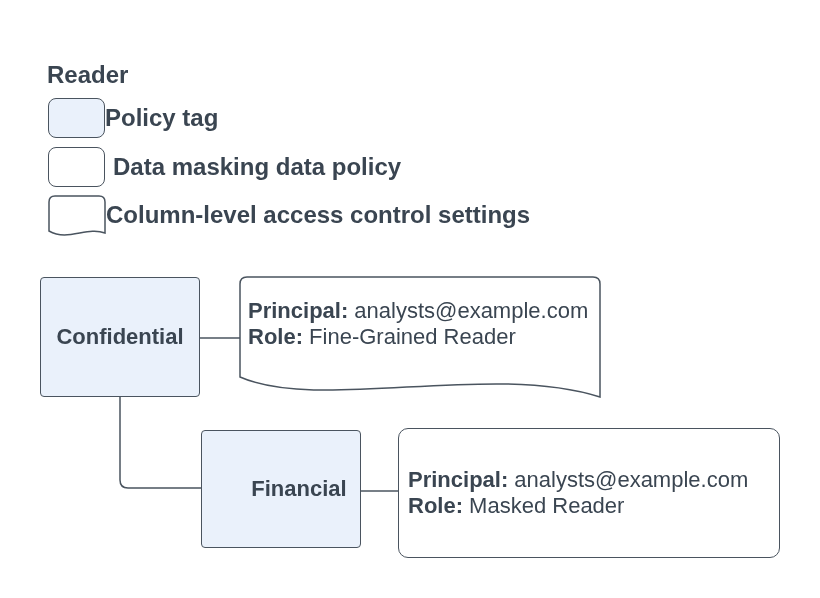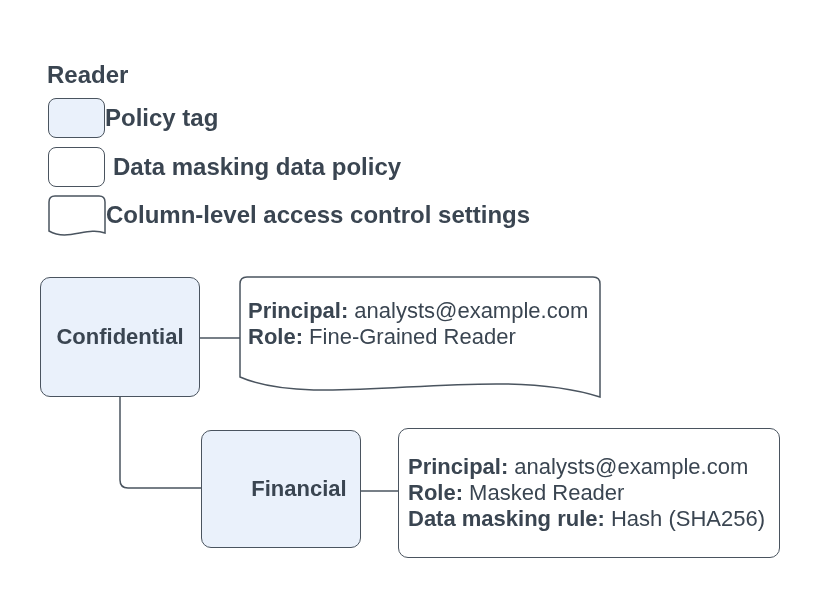--- a/index.html
+++ b/index.html
@@ -20,21 +20,21 @@
   .swatch{width:57px;height:40px;border:1.5px solid var(--stroke);border-radius:8px;flex:0 0 auto;}
   .swatch-blue{background:var(--policy-tag-fill);}
   .swatch-white{background:var(--shape-fill);}
   .swatch-doc{width:58px;height:48px;flex:0 0 auto;position:relative;top:4px;overflow:visible;}
   .row-1{top:98px;}
   .row-2{top:147px;gap:8px;}
   .row-3{top:195px;}
 
   
   .node{position:absolute;display:flex;align-items:center;justify-content:center;
-        background:var(--policy-tag-fill);border:1.5px solid var(--stroke);border-radius:10px;
+        background:var(--policy-tag-fill);border:1.5px solid var(--stroke);border-radius:4px;
         font-size:22px;font-weight:bold;text-align:center;}
   .node-confidential{left:40px;top:277px;width:160px;height:120px;}
   .node-financial{left:201px;top:430px;width:160px;height:118px;padding-left:36px;}
 
   
   .doc{position:absolute;left:239px;top:276px;width:362px;height:125px;}
   .doc svg{position:absolute;left:0;top:0;overflow:visible;}
   .doc-text{position:absolute;left:9px;top:22px;font-size:22px;line-height:26px;white-space:nowrap;}
 
   
@@ -97,17 +97,16 @@
   </div>
 
   <div class="node node-financial">
     <span>Financial</span>
   </div>
 
   <div class="card">
     <div class="card-text">
         <div class="kv-line"><b>Principal:</b> analysts@example.com</div>
         <div class="kv-line"><b>Role:</b> Masked Reader</div>
-        <div class="kv-line"><b>Data masking rule:</b> Hash (SHA256)</div>
       </div>
   </div>
 
 </div>
 
 </body></html>

